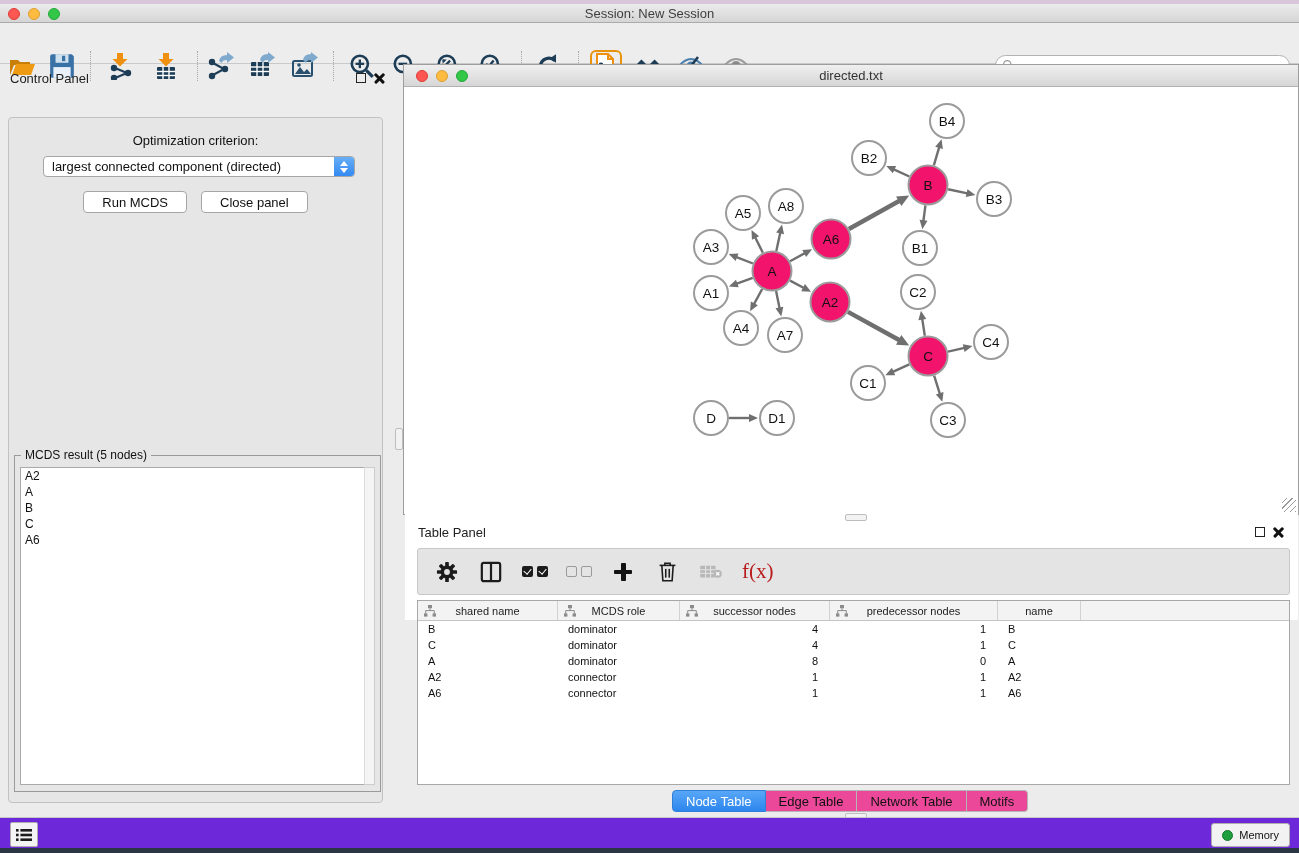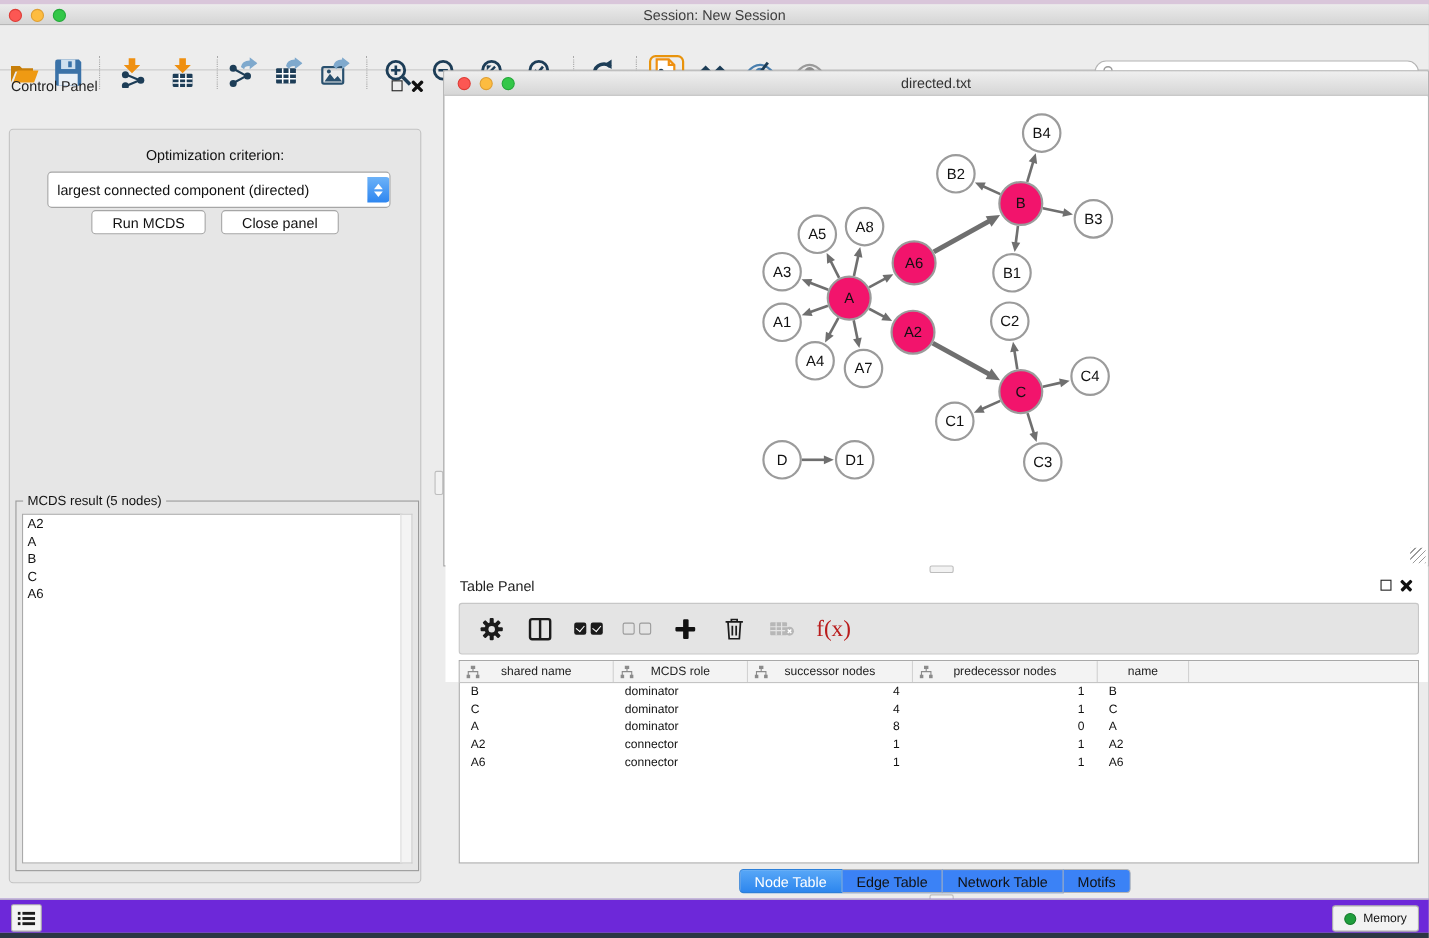--- a/index.html
+++ b/index.html
@@ -45,21 +45,21 @@
 
   .cp-tabs{left:78px;top:96px;display:flex}
   .cp-tab{height:21px;padding:0 14px;background:#fff;border:1px solid #b9b9b9;border-left:none;
           display:flex;align-items:center;justify-content:center;font-size:13px;color:#111}
   .cp-tab:first-child{border-left:1px solid #b9b9b9;border-radius:4px 0 0 4px}
   .cp-tab:last-child{border-radius:0 4px 4px 0}
   .cp-tab.selected{background:linear-gradient(#5fabf7,#2e88ef);border-color:#2d7fd8;color:#fff}
 
   .cp-body{left:8px;top:117px;width:375px;height:686px;background:#e6e6e6;border:1px solid #c2c2c2;border-radius:4px}
   .opt-label{left:0;top:133px;width:391px;text-align:center;font-size:13px;color:#111}
-  .dropdown{left:43px;top:156px;width:312px;height:33px;background:#fff;border:1px solid #a6a6a6;border-radius:4px;
+  .dropdown{left:43px;top:156px;width:312px;height:21px;background:#fff;border:1px solid #a6a6a6;border-radius:4px;
             display:flex;align-items:center;font-size:13px;overflow:hidden}
   .dropdown .dd-text{flex:1;padding-left:8px}
   .dd-stepper{width:20px;height:23px;background:linear-gradient(#6cb2f8,#2e86f0);border-radius:0 3px 3px 0;
               display:flex;flex-direction:column;align-items:center;justify-content:center;gap:2px}
   .tri-up{width:0;height:0;border-left:4px solid transparent;border-right:4px solid transparent;border-bottom:5px solid #fff}
   .tri-dn{width:0;height:0;border-left:4px solid transparent;border-right:4px solid transparent;border-top:5px solid #fff}
   .cp-buttons{left:0;top:191px;width:391px;display:flex;justify-content:center;gap:14px}
   .btn{height:22px;padding:0 18px;background:#fff;border:1px solid #a6a6a6;border-radius:4px;
        font-size:13px;display:flex;align-items:center;color:#111}
 
@@ -101,21 +101,21 @@
 
   .table{left:417px;top:600px;width:873px;height:185px;background:#fff;border:1px solid #a8a8a8}
   .trow{display:grid;grid-template-columns:140px 122px 150px 168px 83px 1fr}
   .thead{height:20px;background:#f3f3f3;border-bottom:1px solid #c4c4c4}
   .th{position:relative;display:flex;align-items:center;justify-content:center;font-size:11px;color:#222;border-right:1px solid #d2d2d2}
   .th .hicon{position:absolute;left:6px;top:4px;width:12px;height:12px}
   .td{font-size:11px;line-height:16px;color:#111;padding-left:10px;white-space:nowrap}
   .td.num{text-align:right;padding-right:12px;padding-left:0}
 
   .tp-tabs{left:672px;top:790px;display:flex}
-  .seg{height:22px;padding:0 13px;background:#3b82f6;border:1px solid #b5b5b5;border-left:none;
+  .seg{height:22px;padding:0 13px;background:#ec4899;border:1px solid #b5b5b5;border-left:none;
        display:flex;align-items:center;font-size:13px;color:#111}
   .seg:first-child{border-left:1px solid #b5b5b5;border-radius:4px 0 0 4px}
   .seg:last-child{border-radius:0 4px 4px 0}
   .seg.selected{background:linear-gradient(#58a7f7,#2d86ee);border-color:#2d7fd8;color:#fff}
 
   
   .statusbar{left:0;top:817px;width:1299px;height:31px;background:#6d28d9;border-top:1px solid #c6c6c6}
   .console-btn{position:absolute;left:10px;top:4px;width:28px;height:25px;background:#f4f4f4;border:1px solid #aeaeae;
                border-radius:2px;display:flex;align-items:center;justify-content:center}
   .memory-btn{position:absolute;right:9px;top:5px;height:24px;padding:0 10px;background:#f2f2f2;border:1px solid #aeaeae;

